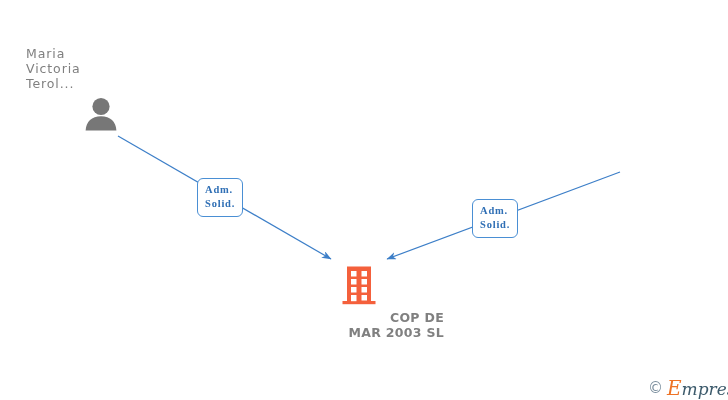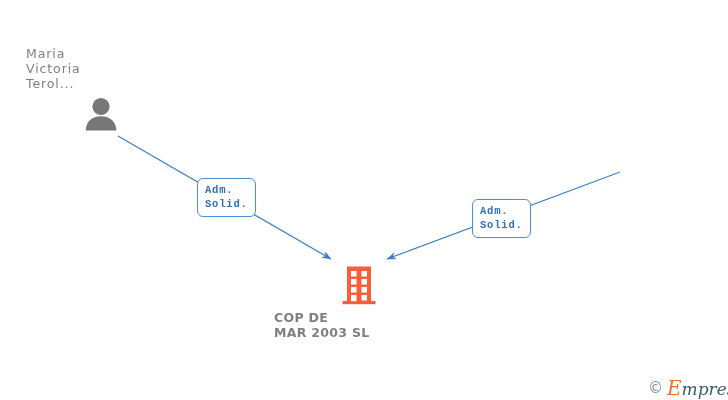--- a/index.html
+++ b/index.html
@@ -42,21 +42,21 @@
   }
   .person-icon {
     display: block;
     margin: 6px auto 0 auto;
   }
 
   
   .node-company {
     position: absolute;
     width: 170px;
-    text-align: left;
+    text-align: right;
   }
   .company-icon {
     display: block;
     margin: 0 auto;
   }
   .company-label {
     margin-top: 5px;
     font-family: "DejaVu Sans", "Liberation Sans", sans-serif;
     font-size: 12.5px;
     font-weight: bold;
@@ -67,21 +67,21 @@
   }
 
   
   .edge-label {
     position: absolute;
     box-sizing: border-box;
     background: #ffffff;
     border: 1px solid #4a8fd4;
     border-radius: 6px;
     color: #2f6fb5;
-    font-family: Liberation Mono, monospace;
+    font-family: Liberation Serif, serif;
     font-size: 10.5px;
     line-height: 14px;
     letter-spacing: 0.8px;
     font-weight: bold;
     padding: 4px 7px 5px 7px;
     text-align: left;
     white-space: pre-line;
   }
 
   

